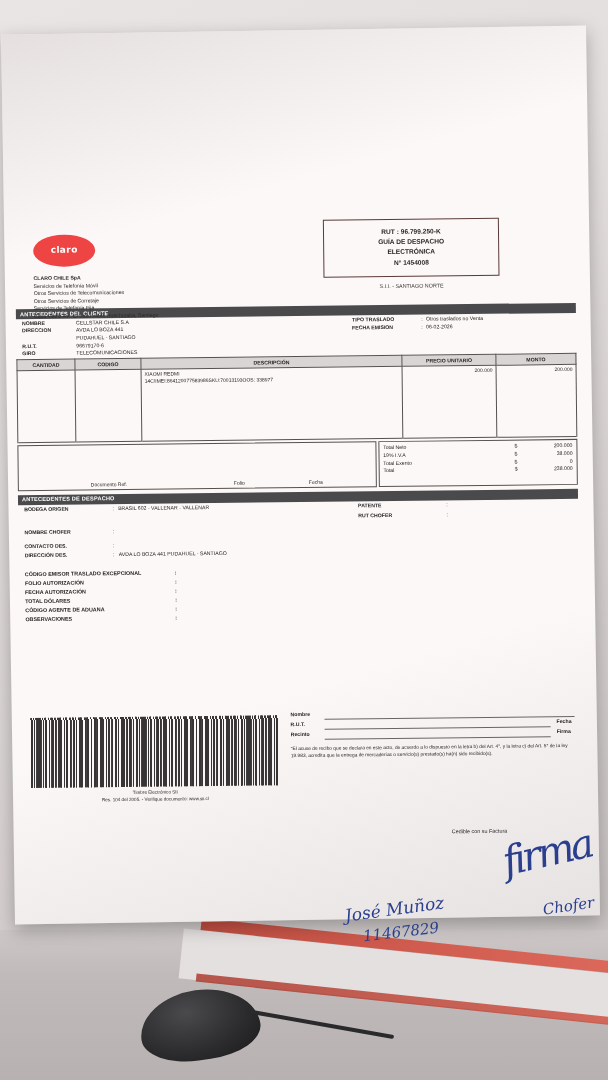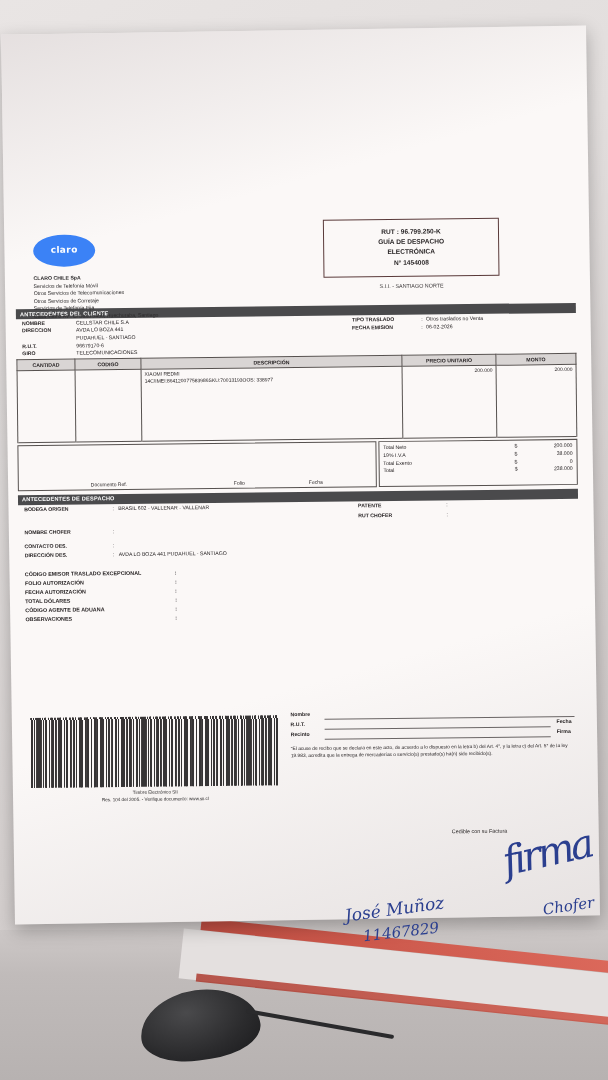--- a/index.html
+++ b/index.html
@@ -86,21 +86,21 @@
     padding:1.5px 4px;
   }
 
   
   .hdr { position:relative; height:96px; }
   .logo-wrap{
     position:absolute; left:18px; top:22px; width:62px; height:34px;
   }
   .logo-oval{
     width:62px;height:32px;border-radius:50%;
-    background:#3b82f6;
+    background:#ef4444;
     display:flex;align-items:center;justify-content:center;
   }
   .logo-oval span{
     color:#fff;font-size:9px;font-weight:bold;letter-spacing:.4px;
     font-family:"DejaVu Sans", sans-serif;
   }
   .company-lines{
     position:absolute; left:18px; top:62px; width:235px;
     font-size:5.2px; line-height:1.45; color:#2c2a2b;
   }

